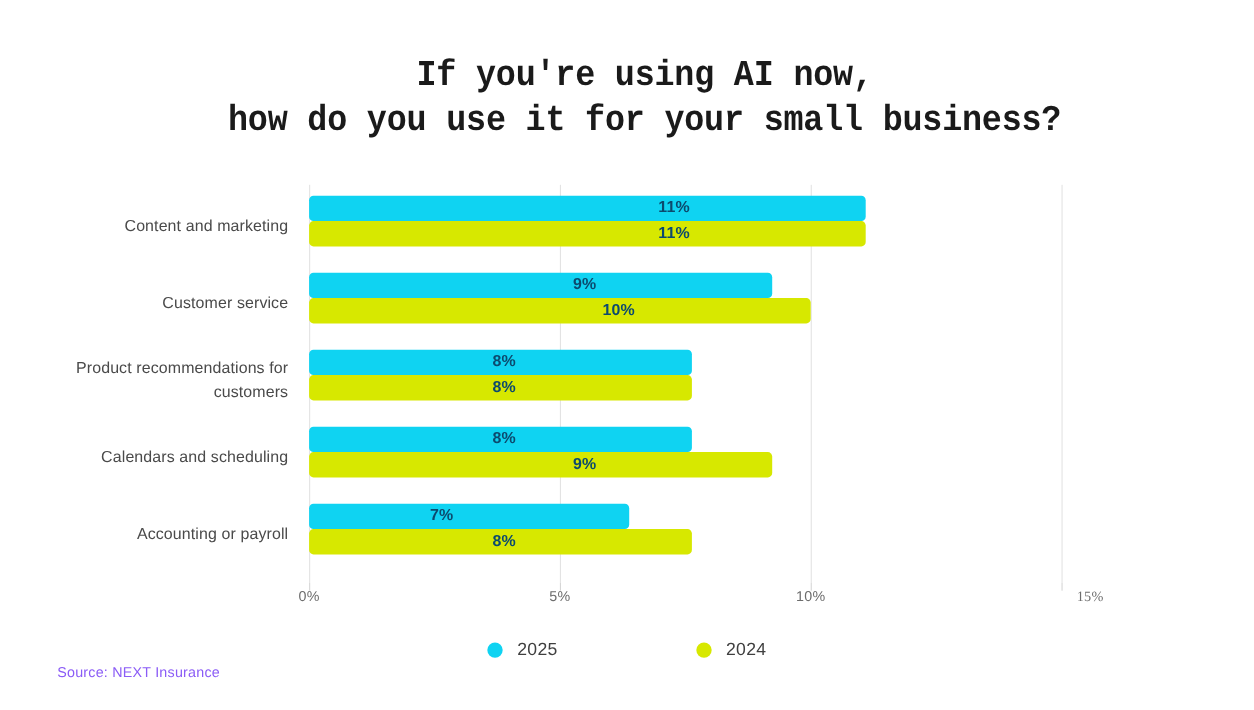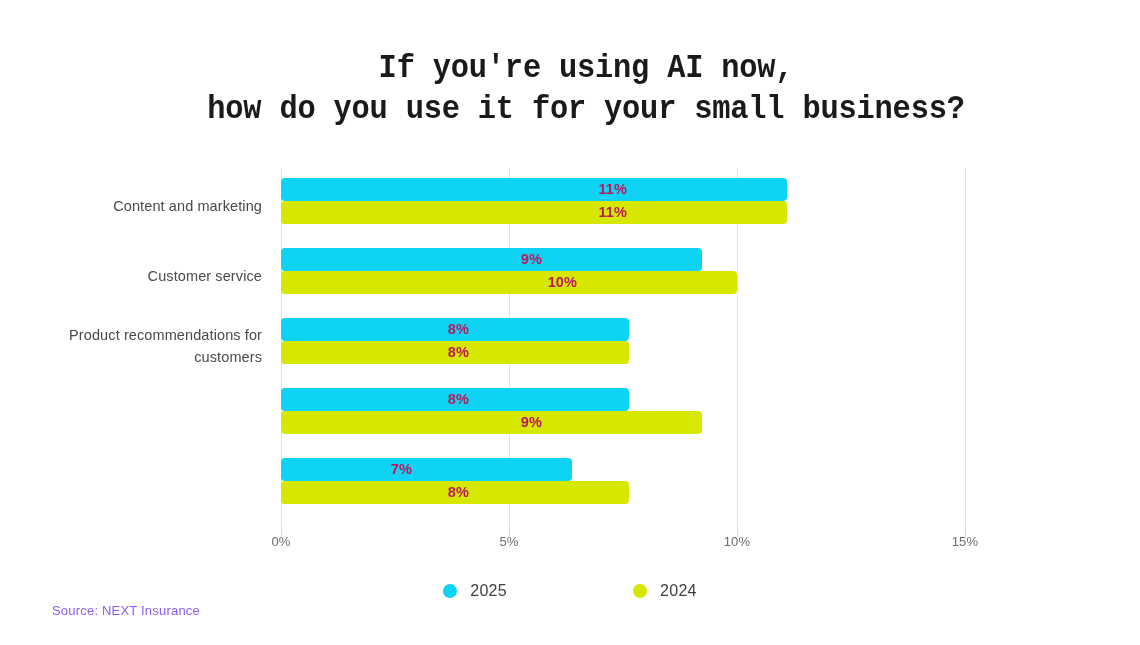--- a/index.html
+++ b/index.html
@@ -80,21 +80,21 @@
   }
   .bar.s2025 { background: #0fd3f2; }
   .bar.s2024 { background: #d7e800; }
 
   .bar-label {
     position: absolute;
     height: 23px;
     line-height: 23px;
     font-size: 14.5px;
     font-weight: 700;
-    color: #be185d;
+    color: #0c4a6e;
     text-align: right;
     white-space: nowrap;
     letter-spacing: 0.1px;
   }
 
   
   #cat-labels {
     position: absolute;
     left: 0;
     top: 183px;
@@ -182,20 +182,26 @@
   <div class="cat-label" style="top:12px;">
     <span>Content and marketing</span>
   </div>
   <div class="cat-label" style="top:82px;">
     <span>Customer service</span>
   </div>
   <div class="cat-label" style="top:141px;">
     <span>Product recommendations for</span><br>
     <span>customers</span>
   </div>
+  <div class="cat-label" style="top:222px;">
+    <span>Calendars and scheduling</span>
+  </div>
+  <div class="cat-label" style="top:292px;">
+    <span>Accounting or payroll</span>
+  </div>
 </div>
 
 <div id="plot-area">
 
   <div class="gridline g0"></div>
   <div class="gridline g5"></div>
   <div class="gridline g10"></div>
   <div class="gridline g15"></div>
 
   <div class="tick-mark" style="left:0px;"></div>
@@ -235,21 +241,21 @@
     <div class="bar s2024" style="left:0px; top:313px; width:348px;"></div>
     <div class="bar-label" style="left:0px; top:313px; width:188px;">8%</div>
 
   </div>
 </div>
 
 <div id="x-axis-labels">
   <span class="x-tick-label" style="left:0px;">0%</span>
   <span class="x-tick-label" style="left:228px;">5%</span>
   <span class="x-tick-label" style="left:456px;">10%</span>
-  <span class="x-tick-label" style="left:684px;">15%</span>
+  <span class="x-tick-label" style="left:710px;font-family:Liberation Serif, serif;">15%</span>
 </div>
 
 <div id="legend">
   <div class="legend-item">
     <span class="legend-dot s2025"></span>
     <span class="legend-text">2025</span>
   </div>
   <div class="legend-item">
     <span class="legend-dot s2024"></span>
     <span class="legend-text">2024</span>

